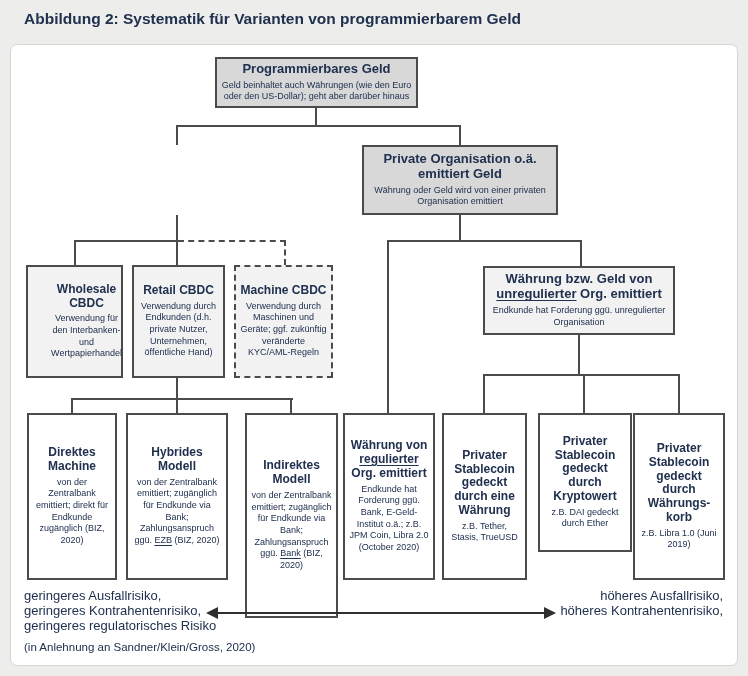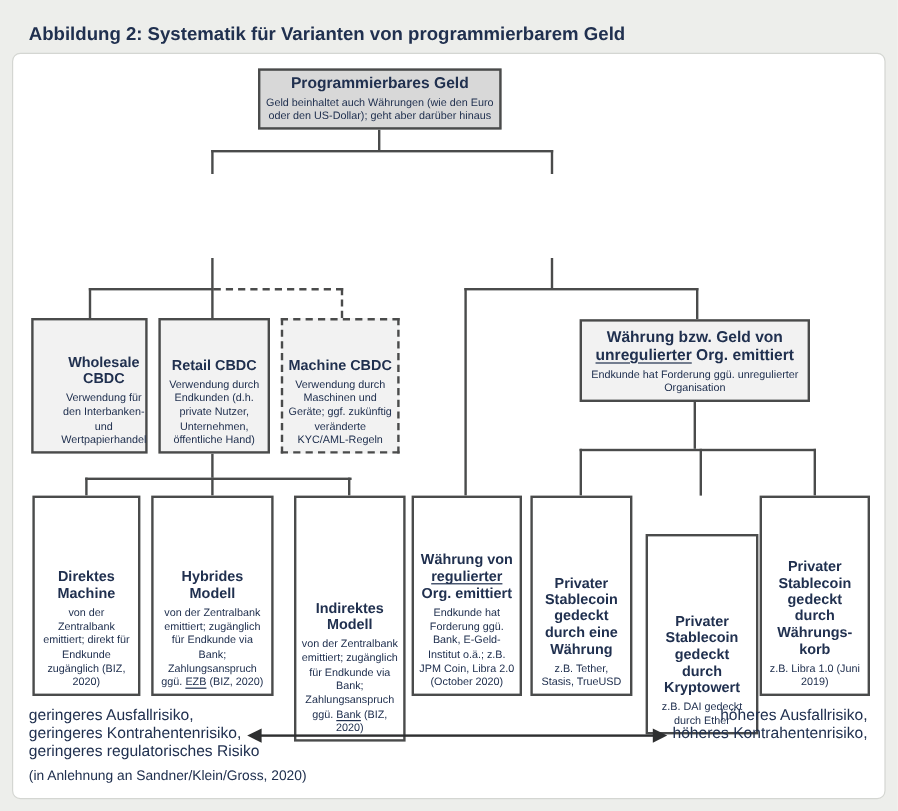--- a/index.html
+++ b/index.html
@@ -8,26 +8,26 @@
     --card-border:#d4d6d2;
     --ink:#20304f;
     --box-border:#4a4b4b;
     --fill-dark:#d8d8d8;
     --fill-light:#f2f2f2;
     --fill-white:#ffffff;
   }
   *{margin:0;padding:0;box-sizing:border-box;}
   body{font-family:"Liberation Sans",sans-serif;background:var(--page-bg);}
   .page{position:relative;width:748px;height:676px;background:var(--page-bg);overflow:hidden;}
-  .caption{position:absolute;left:24px;top:20px;font-size:15.5px;font-weight:bold;color:var(--ink);}
+  .caption{position:absolute;left:24px;top:10px;font-size:15.5px;font-weight:bold;color:var(--ink);}
   .card{position:absolute;left:10px;top:44px;width:728px;height:622px;background:var(--card-bg);
         border:1px solid var(--card-border);border-radius:7px;}
   
   .node{position:absolute;border:2px solid var(--box-border);display:flex;flex-direction:column;
-        justify-content:flex-end;align-items:center;text-align:center;color:var(--ink);
+        justify-content:center;align-items:center;text-align:center;color:var(--ink);
         padding:3px 4px;line-height:1.15;}
   .node .t{font-weight:bold;font-size:12px;line-height:1.15;}
   .node .t.big{font-size:13px;}
   .node .b{font-size:9px;line-height:1.3;margin-top:3px;}
   .fill-dark{background:var(--fill-dark);}
   .fill-light{background:var(--fill-light);}
   .fill-white{background:var(--fill-white);}
   .dashed{border-style:dashed;}
   .u{text-decoration:underline;text-underline-offset:2px;}
   
@@ -82,20 +82,24 @@
   <div class="c" style="left:483px;top:374px;width:2px;height:39px;"></div>
   <div class="c" style="left:583px;top:374px;width:2px;height:39px;"></div>
   <div class="c" style="left:678px;top:374px;width:2px;height:39px;"></div>
 
   <div class="node fill-dark" style="left:215px;top:57px;width:203px;height:51px;">
     <div class="t big">Programmierbares Geld</div>
     <div class="b">Geld beinhaltet auch Währungen (wie den Euro oder den US-Dollar); geht aber darüber hinaus</div>
   </div>
 
 
+  <div class="node fill-dark" style="left:362px;top:145px;width:196px;height:70px;">
+    <div class="t big">Private Organisation o.ä. emittiert Geld</div>
+    <div class="b">Währung oder Geld wird von einer privaten Organisation emittiert</div>
+  </div>
 
   <div class="node fill-light" style="left:26px;top:265px;width:97px;height:113px;padding-left:28px;">
     <div class="t">Wholesale CBDC</div>
     <div class="b">Verwendung für den Interbanken- und Wertpapierhandel</div>
   </div>
 
   <div class="node fill-light" style="left:132px;top:265px;width:93px;height:113px;">
     <div class="t">Retail CBDC</div>
     <div class="b">Verwendung durch Endkunden (d.h. private Nutzer, Unternehmen, öffentliche Hand)</div>
   </div>
@@ -128,21 +132,21 @@
   <div class="node fill-white" style="left:343px;top:413px;width:92px;height:167px;">
     <div class="t"><span>Währung von </span><span class="u">regulierter</span><span> Org. emittiert</span></div>
     <div class="b">Endkunde hat Forderung ggü. Bank, E-Geld-Institut o.ä.; z.B. JPM Coin, Libra 2.0 (October 2020)</div>
   </div>
 
   <div class="node fill-white" style="left:442px;top:413px;width:85px;height:167px;">
     <div class="t">Privater Stablecoin gedeckt durch eine Währung</div>
     <div class="b">z.B. Tether, Stasis, TrueUSD</div>
   </div>
 
-  <div class="node fill-white" style="left:538px;top:413px;width:94px;height:167px;margin-top:32px;">
+  <div class="node fill-white" style="left:538px;top:413px;width:94px;height:139px;">
     <div class="t">Privater Stablecoin gedeckt durch Kryptowert</div>
     <div class="b">z.B. DAI gedeckt durch Ether</div>
   </div>
 
   <div class="node fill-white" style="left:633px;top:413px;width:92px;height:167px;">
     <div class="t">Privater Stablecoin gedeckt durch Währungs-korb</div>
     <div class="b">z.B. Libra 1.0 (Juni 2019)</div>
   </div>
 
   <div class="risk left">

